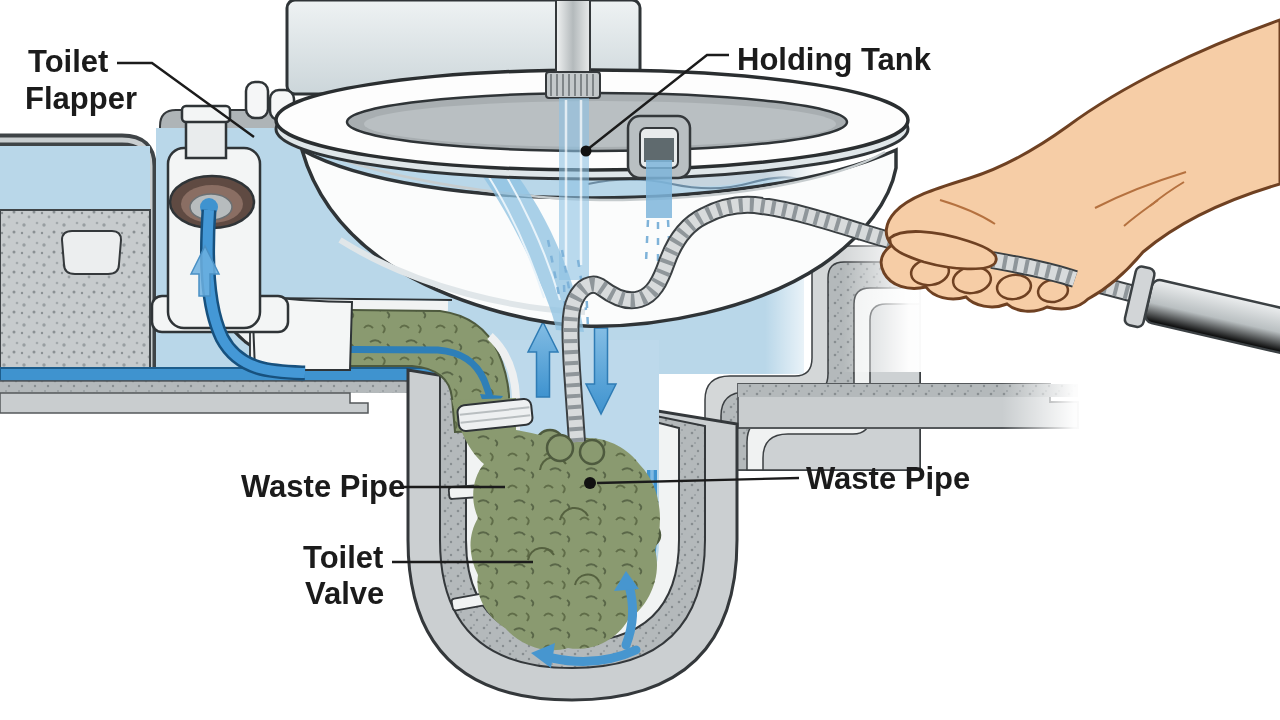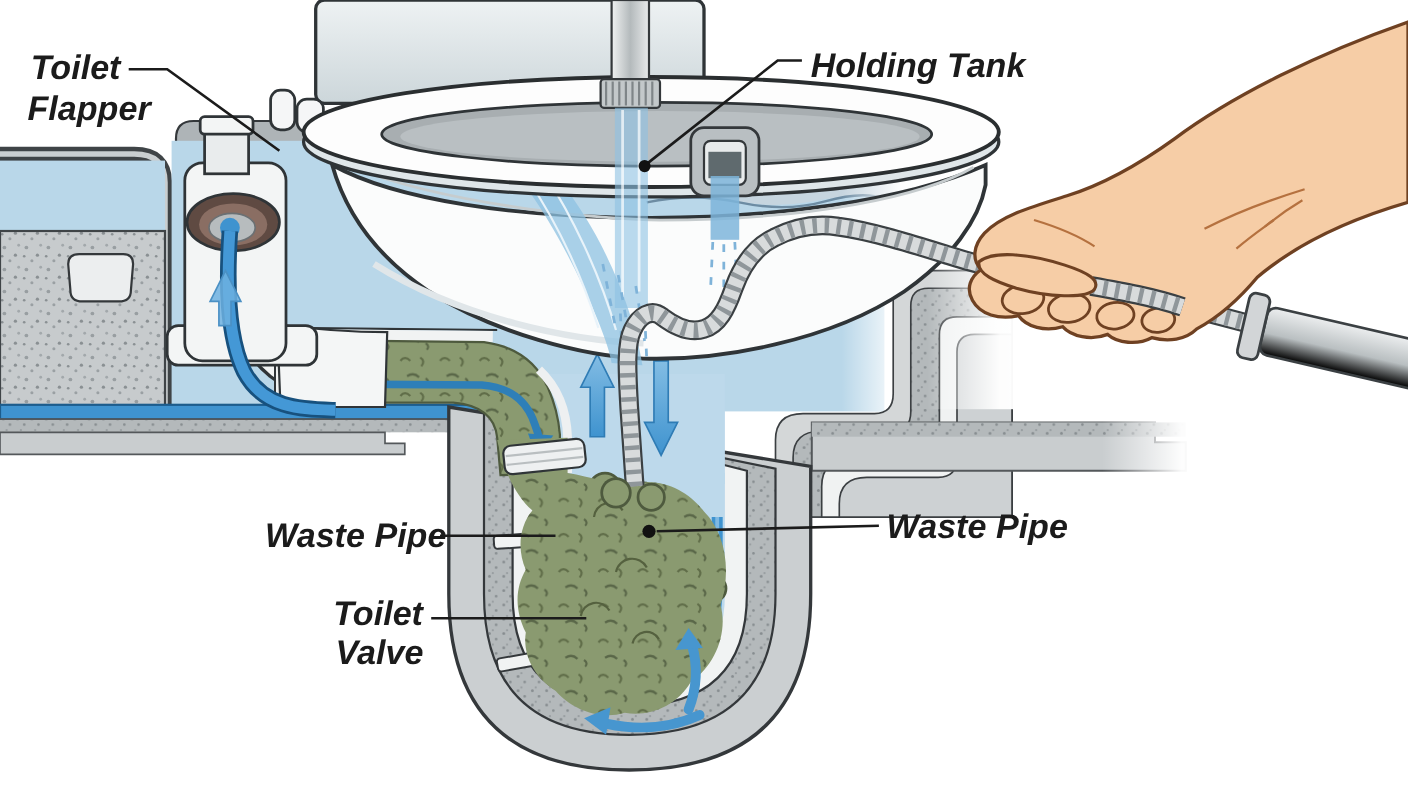--- a/index.html
+++ b/index.html
@@ -1,17 +1,17 @@
 <!DOCTYPE html>
 <html><head>
 <meta charset="utf-8">
 <style>
   html,body{margin:0;padding:0;background:#fff;}
   .stage{position:relative;width:1280px;height:720px;overflow:hidden;background:#fff;
-         font-family:"Liberation Sans",sans-serif;font-style:italic;}
+         font-family:"Liberation Sans",sans-serif;}
   svg{display:block;}
   text.lbl{font-family:"Liberation Sans",sans-serif;font-size:31px;font-weight:600;fill:#1b1b1b;}
 </style>
 </head>
 <body>
 
 <div class="stage">
 <svg width="1280" height="720" viewBox="0 0 1280 720">
   <defs>
     <linearGradient id="tankGrad" x1="0" y1="0" x2="0" y2="1">

